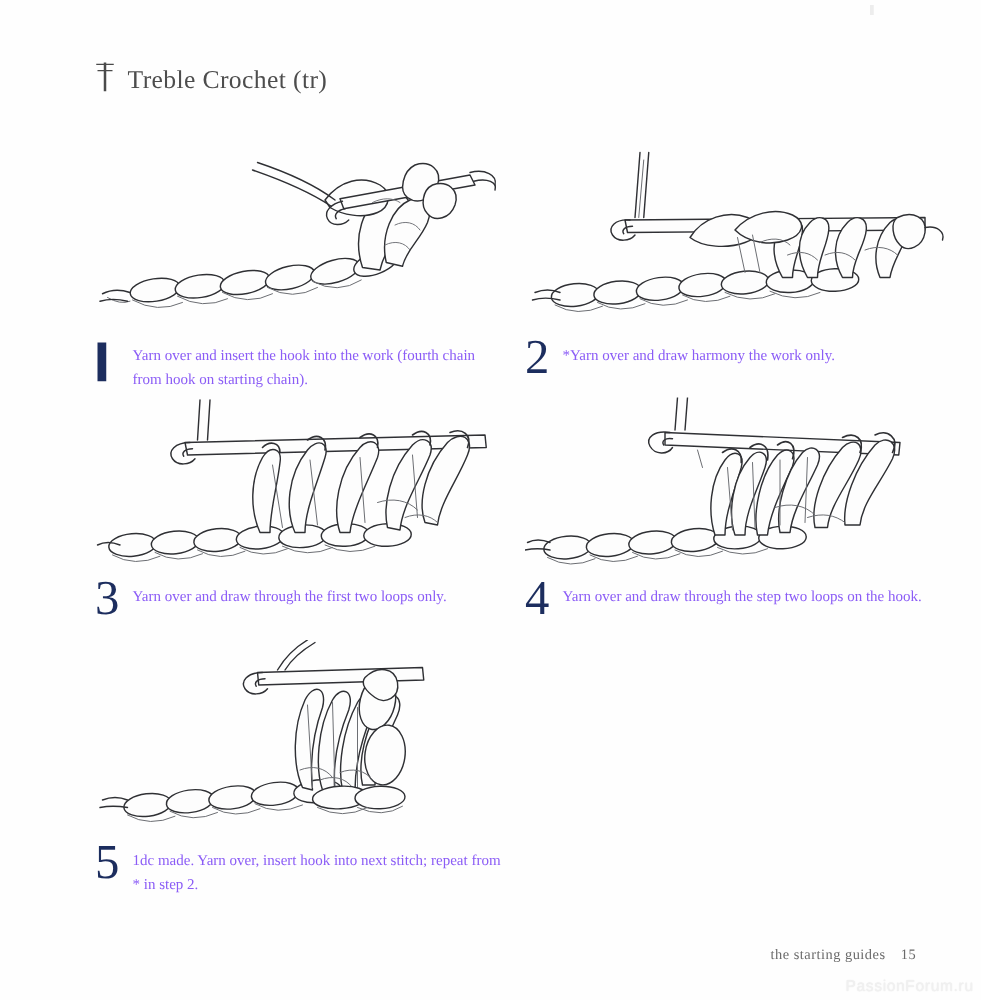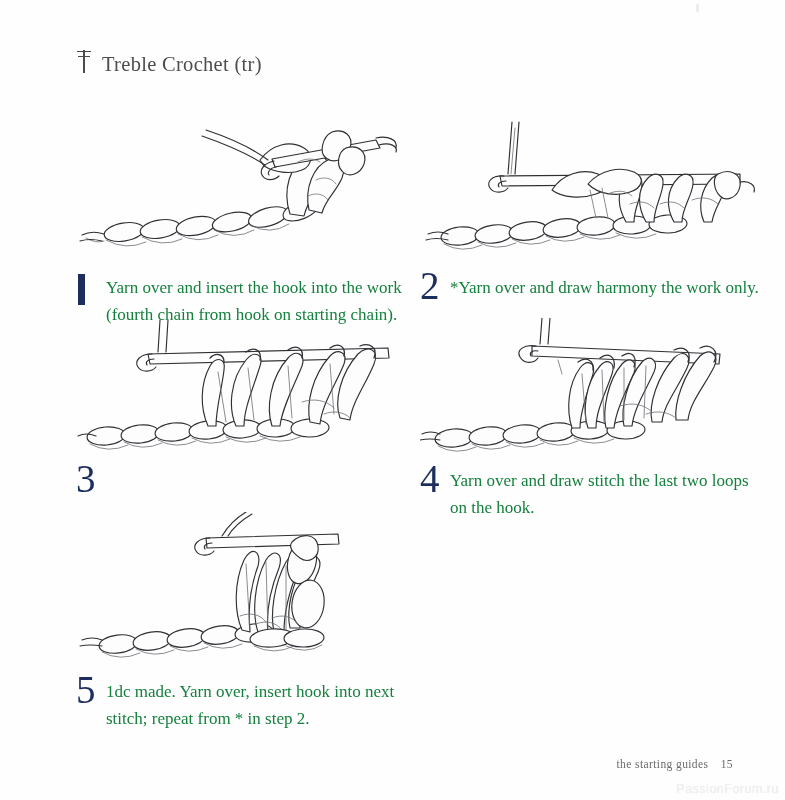--- a/index.html
+++ b/index.html
@@ -101,23 +101,23 @@
   .step-num.one::before {
     content: "";
     position: absolute;
     left: 2px;
     top: 4px;
     width: 6.5px;
     height: 31px;
     background: #1c2d5e;
   }
   .caption-text {
-    font-size: 17px;
+    font-size: 12px;
     line-height: 1.56;
-    color: #15803d;
+    color: #8b5cf6;
     max-width: 310px;
     padding-top: 1px;
   }
 
   
   #step-1 { left: 76px;  top: 118px;  width: 330px; }
   #step-2 { left: 420px; top: 118px;  width: 340px; }
   #step-3 { left: 76px;  top: 318px;  width: 330px; }
   #step-4 { left: 420px; top: 318px;  width: 340px; }
   #step-5 { left: 76px;  top: 512px;  width: 330px; }
@@ -376,20 +376,21 @@
             <path d="M170 34 C178 28 186 32 184 42"></path>
             <path d="M212 32 C220 26 228 30 226 40"></path>
             <path d="M254 30 C262 24 270 28 268 38"></path>
             <path d="M284 28 C294 24 302 30 298 40"></path>
           </g>
         </g>
       </svg>
     </div>
     <div class="caption">
       <span class="step-num">3</span>
+      <span class="caption-text">Yarn over and draw through the first two loops only.</span>
     </div>
   </div>
 
   <div class="step" id="step-4">
     <div class="figure">
       <svg width="340" height="145" viewBox="0 0 340 145" xmlns="http://www.w3.org/2000/svg">
         <g stroke-width="1.15" stroke-linecap="round" stroke-linejoin="round">
 
           <g class="fillw">
             <ellipse cx="34" cy="120" rx="19" ry="9" transform="rotate(-5 34 120)"></ellipse>
@@ -446,21 +447,21 @@
             <path d="M180 40 C188 34 196 38 194 50"></path>
             <path d="M202 38 C210 32 218 37 214 49"></path>
             <path d="M254 32 C264 27 272 33 268 44"></path>
             <path d="M280 30 C290 25 300 32 294 44"></path>
           </g>
         </g>
       </svg>
     </div>
     <div class="caption">
       <span class="step-num">4</span>
-      <span class="caption-text">Yarn over and draw stitch the last two loops on the hook.</span>
+      <span class="caption-text">Yarn over and draw through the step two loops on the hook.</span>
     </div>
   </div>
 
   <div class="step" id="step-5">
     <div class="figure">
       <svg width="330" height="160" viewBox="0 0 330 160" xmlns="http://www.w3.org/2000/svg">
         <g stroke-width="1.15" stroke-linecap="round" stroke-linejoin="round">
 
           <g class="fillw">
             <ellipse cx="42" cy="132" rx="19" ry="9" transform="rotate(-7 42 132)"></ellipse>

